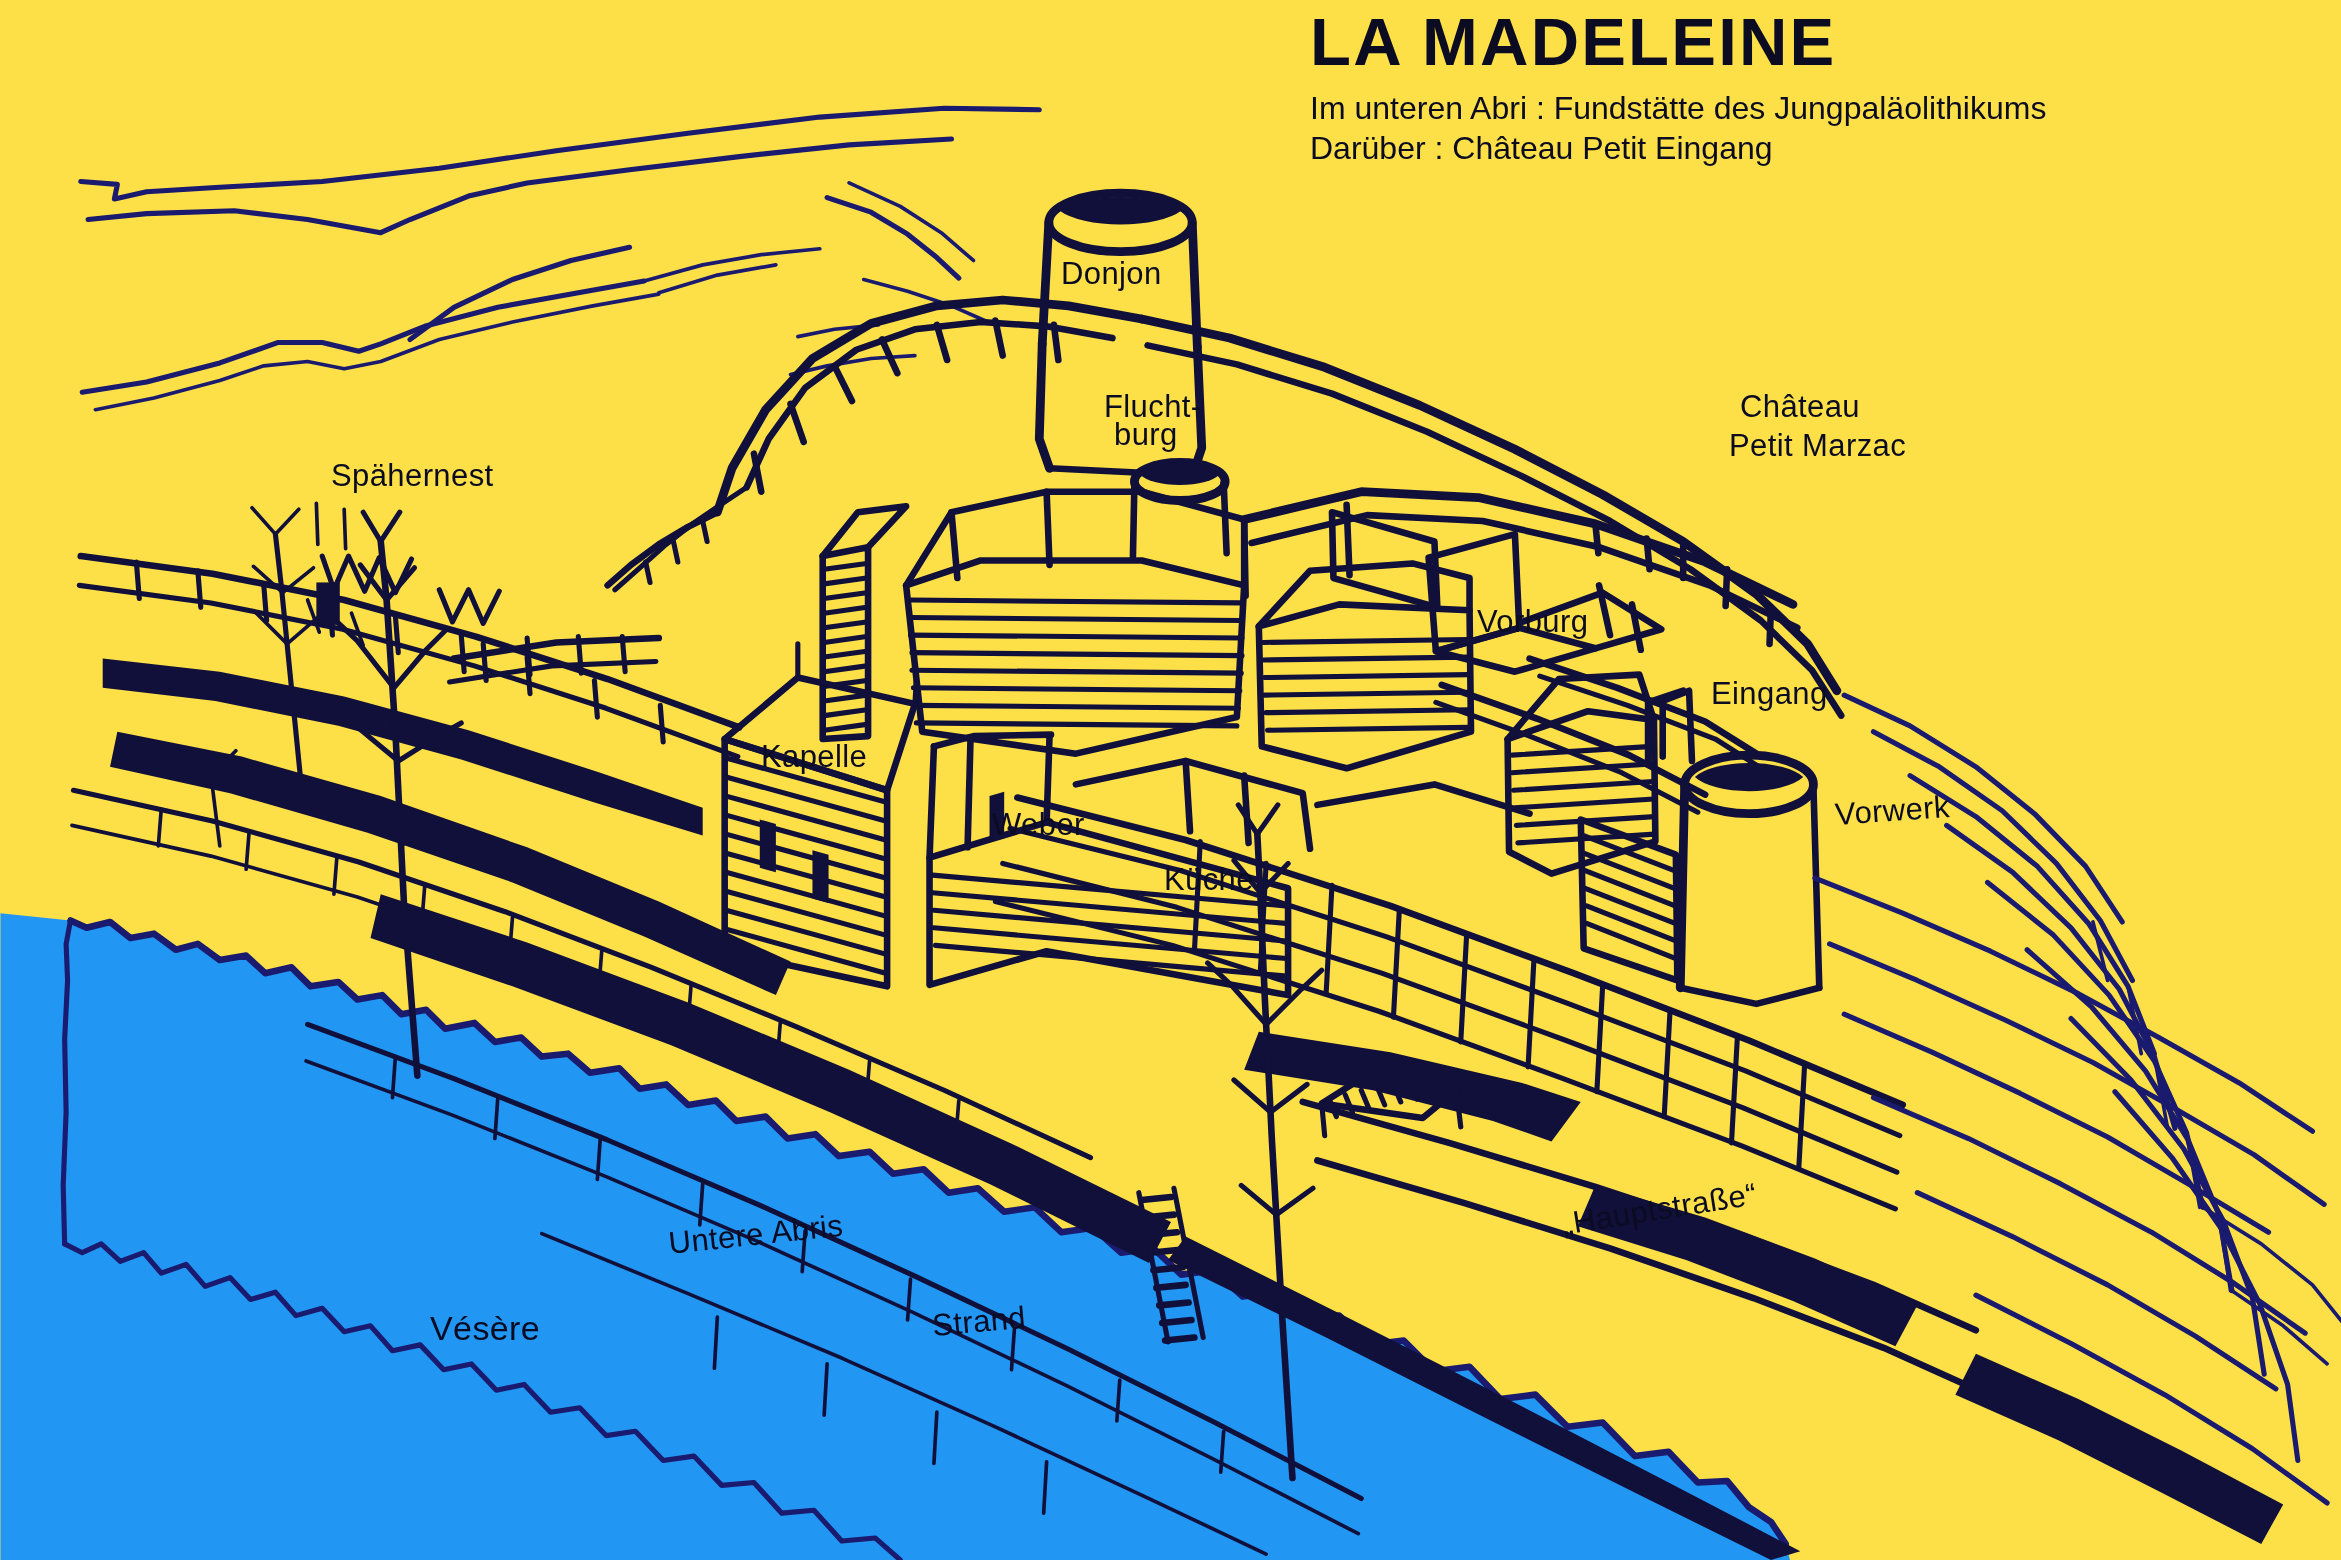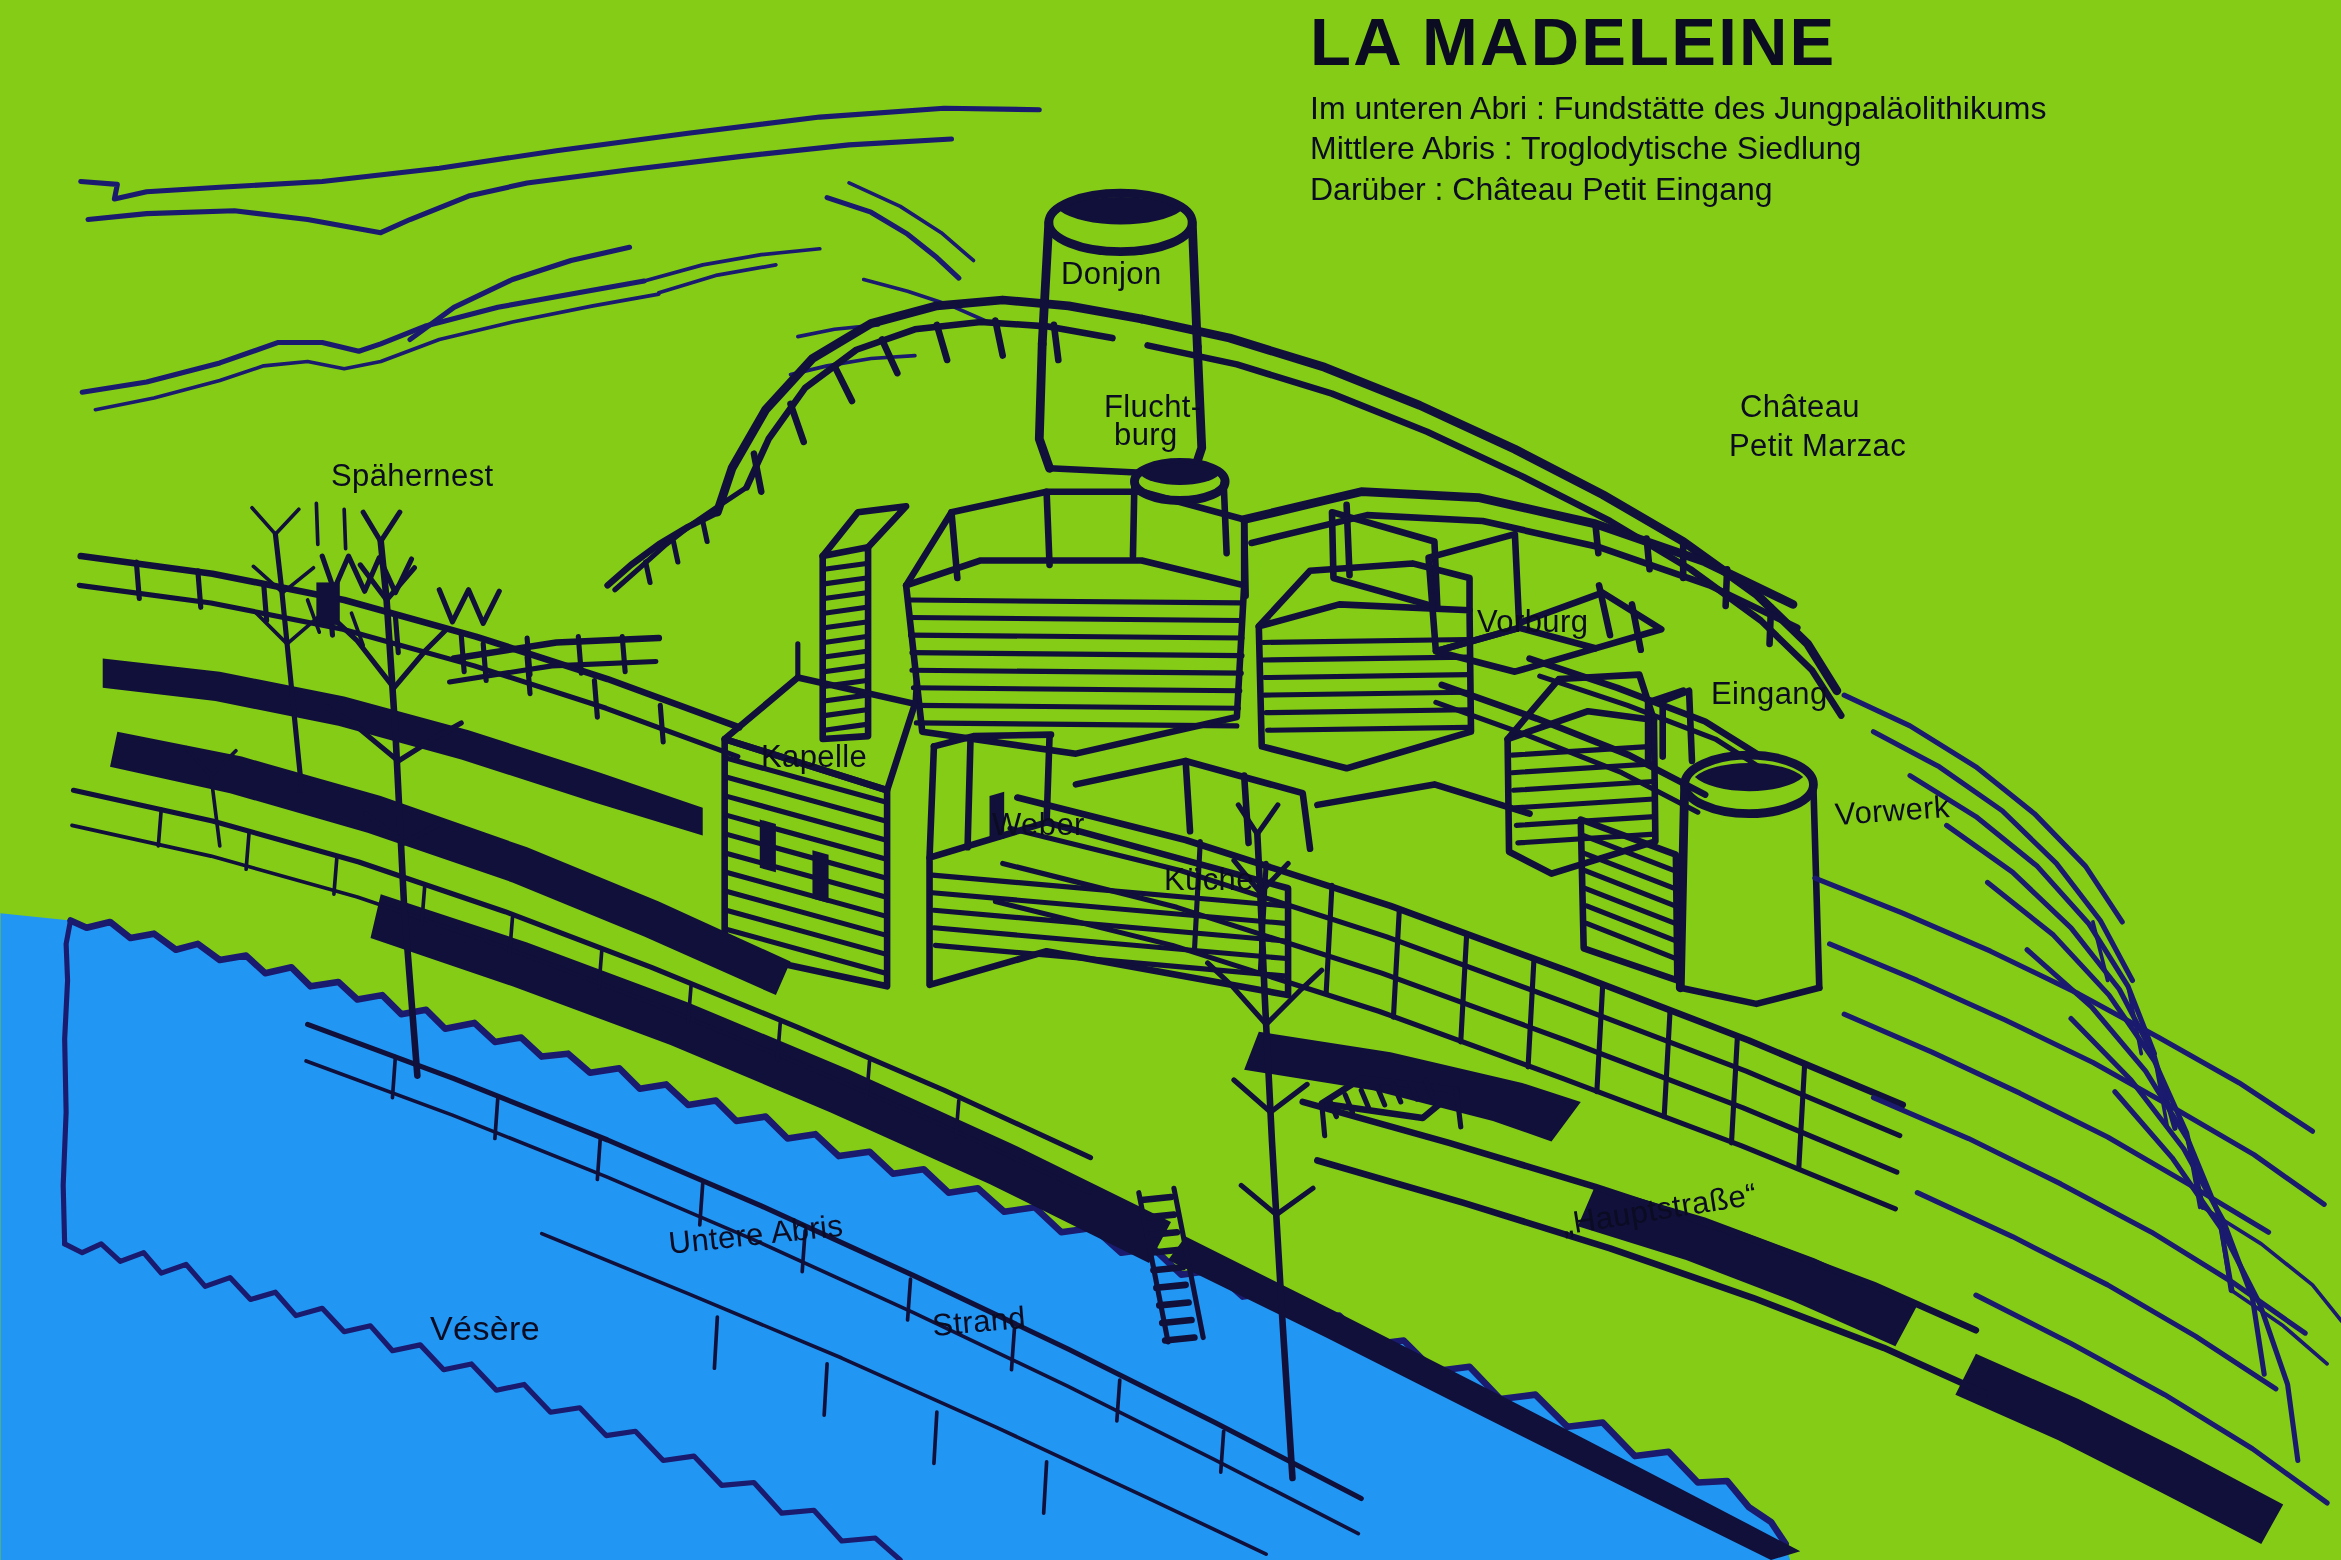--- a/index.html
+++ b/index.html
@@ -5,21 +5,21 @@
 <style>
   html, body {
     margin: 0;
     padding: 0;
     background: #ffffff;
   }
   #page {
     position: relative;
     width: 2342px;
     height: 1560px;
-    background: #84cc16;
+    background: #fde047;
     overflow: hidden;
     font-family: "Liberation Sans", sans-serif;
   }
   #artboard {
     position: absolute;
     inset: 0;
     width: 2342px;
     height: 1560px;
   }
   .title-block {
@@ -409,21 +409,20 @@
         <path d="M 2164,1142 L 2288,1190 M 2164,1166 L 2288,1214 M 2166,1190 L 2289,1238
                  M 2166,1214 L 2289,1262 M 2168,1238 L 2290,1286 M 2168,1262 L 2290,1310" class="inkd w4"></path>
       </g>
 
     </g>
   </svg>
 
   <div class="title-block">
     <div class="main-title">LA  MADELEINE</div>
     <div class="sub-line">Im unteren Abri : Fundstätte des Jungpaläolithikums</div>
-    <div class="sub-line">Mittlere Abris : Troglodytische Siedlung</div>
     <div class="sub-line">Darüber :  Château Petit Eingang</div>
   </div>
 
   <div class="map-label" style="left:331px; top:460px;text-align:right;">Spähernest</div>
 
   <div class="map-label" style="left:1061px; top:258px;">Donjon</div>
 
   <div class="map-label two-line" style="left:1104px; top:391px;">Flucht-</div>
   <div class="map-label two-line" style="left:1114px; top:419px;">burg</div>
 

